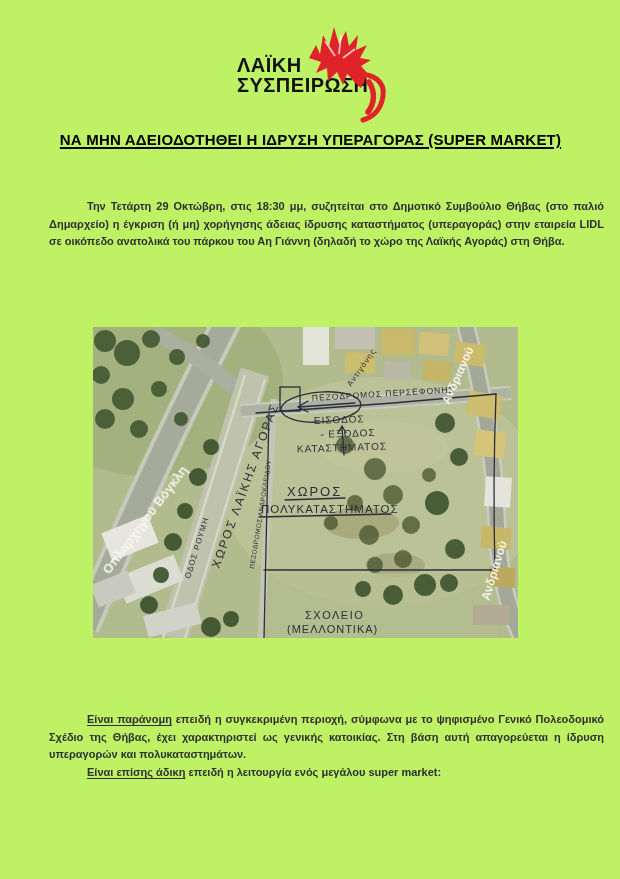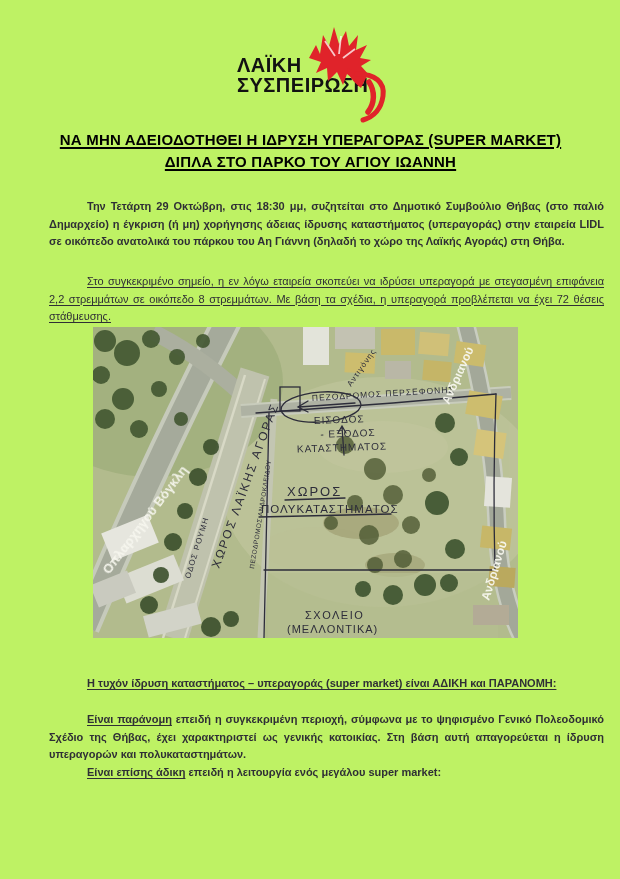--- a/index.html
+++ b/index.html
@@ -55,25 +55,23 @@
   <svg class="carnation" viewBox="0 0 112 102">
     <path fill="#e0232a" d="M16,34 L23,21 L27,30 L30,11 L36,22 L41,3 L46,20 L53,7 L56,22 L65,11 L63,26 L74,21 L67,34 L78,36 L68,42 L76,51 L63,48 L65,59 L54,50 L50,61 L44,48 L35,57 L34,44 L23,49 L28,38 Z"></path>
     <path fill="#e0232a" d="M54,44 L74,52 L68,64 C60,58 55,51 54,44 Z"></path>
     <path fill="none" stroke="#e0232a" stroke-width="5" stroke-linecap="round" d="M64,50 C82,50 92,58 90,72 C88,86 80,93 70,96"></path>
     <path fill="none" stroke="#e0232a" stroke-width="5.5" stroke-linecap="round" d="M76,58 C82,67 82,79 75,88"></path>
     <path fill="none" stroke="#ffffff" stroke-width="1.8" opacity="0.75" d="M42,32 L32,17 M46,30 L48,12 M50,34 L62,25"></path>
   </svg>
 
   <h1 class="headline">
     <span>ΝΑ ΜΗΝ ΑΔΕΙΟΔΟΤΗΘΕΙ Η ΙΔΡΥΣΗ ΥΠΕΡΑΓΟΡΑΣ (SUPER MARKET)</span><br>
-    <span>ΔΙΠΛΑ ΣΤΟ ΠΑΡΚΟ ΤΟΥ ΑΓΙΟΥ ΙΩΑΝΝΗ</span>
   </h1>
 
   <p id="p1" class="p bold indent">Την Τετάρτη 29 Οκτώβρη, στις 18:30 μμ, συζητείται στο Δημοτικό Συμβούλιο Θήβας (στο παλιό Δημαρχείο) η έγκριση (ή μη) χορήγησης άδειας ίδρυσης καταστήματος (υπεραγοράς) στην εταιρεία LIDL σε οικόπεδο ανατολικά του πάρκου του Αη Γιάννη (δηλαδή το χώρο της Λαϊκής Αγοράς) στη Θήβα.</p>
-  <p id="p2" class="p indent ul">Στο συγκεκριμένο σημείο, η εν λόγω εταιρεία σκοπεύει να ιδρύσει υπεραγορά με στεγασμένη επιφάνεια 2,2 στρεμμάτων σε οικόπεδο 8 στρεμμάτων. Με βάση τα σχέδια, η υπεραγορά προβλέπεται να έχει 72 θέσεις στάθμευσης.</p>
 
   <div class="map">
     <svg viewBox="0 0 425 311">
 
       <rect x="0" y="0" width="425" height="311" fill="#b2bb8d"></rect>
       <g opacity="0.9">
         <ellipse cx="290" cy="165" rx="160" ry="115" fill="#bdc399"></ellipse>
         <ellipse cx="60" cy="55" rx="130" ry="95" fill="#a2b07e"></ellipse>
         <ellipse cx="290" cy="120" rx="65" ry="26" fill="#c4c9a0" opacity="0.55"></ellipse>
         <ellipse cx="225" cy="222" rx="55" ry="22" fill="#bcc297" opacity="0.5"></ellipse>
@@ -207,17 +205,16 @@
       </g>
       <g transform="translate(356 78) rotate(-66)">
         <text class="wlabel" font-size="12">Ανδριανού</text>
       </g>
       <g transform="translate(396 274) rotate(-73)">
         <text class="wlabel" font-size="12">Ανδριανού</text>
       </g>
     </svg>
   </div>
 
-  <p id="p3" class="p bold indent ul">Η τυχόν ίδρυση καταστήματος – υπεραγοράς (super market) είναι ΑΔΙΚΗ και ΠΑΡΑΝΟΜΗ:</p>
   <p id="p4" class="p bold indent"><span class="lead">Είναι παράνομη</span><span> επειδή η συγκεκριμένη περιοχή, σύμφωνα με το ψηφισμένο Γενικό Πολεοδομικό Σχέδιο της Θήβας, έχει χαρακτηριστεί ως γενικής κατοικίας. Στη βάση αυτή απαγορεύεται η ίδρυση υπεραγορών και πολυκαταστημάτων.</span></p>
   <p id="p5" class="p bold indent"><span class="lead">Είναι επίσης άδικη</span><span> επειδή η λειτουργία ενός μεγάλου super market:</span></p>
 
 </div>
 
 </body></html>

